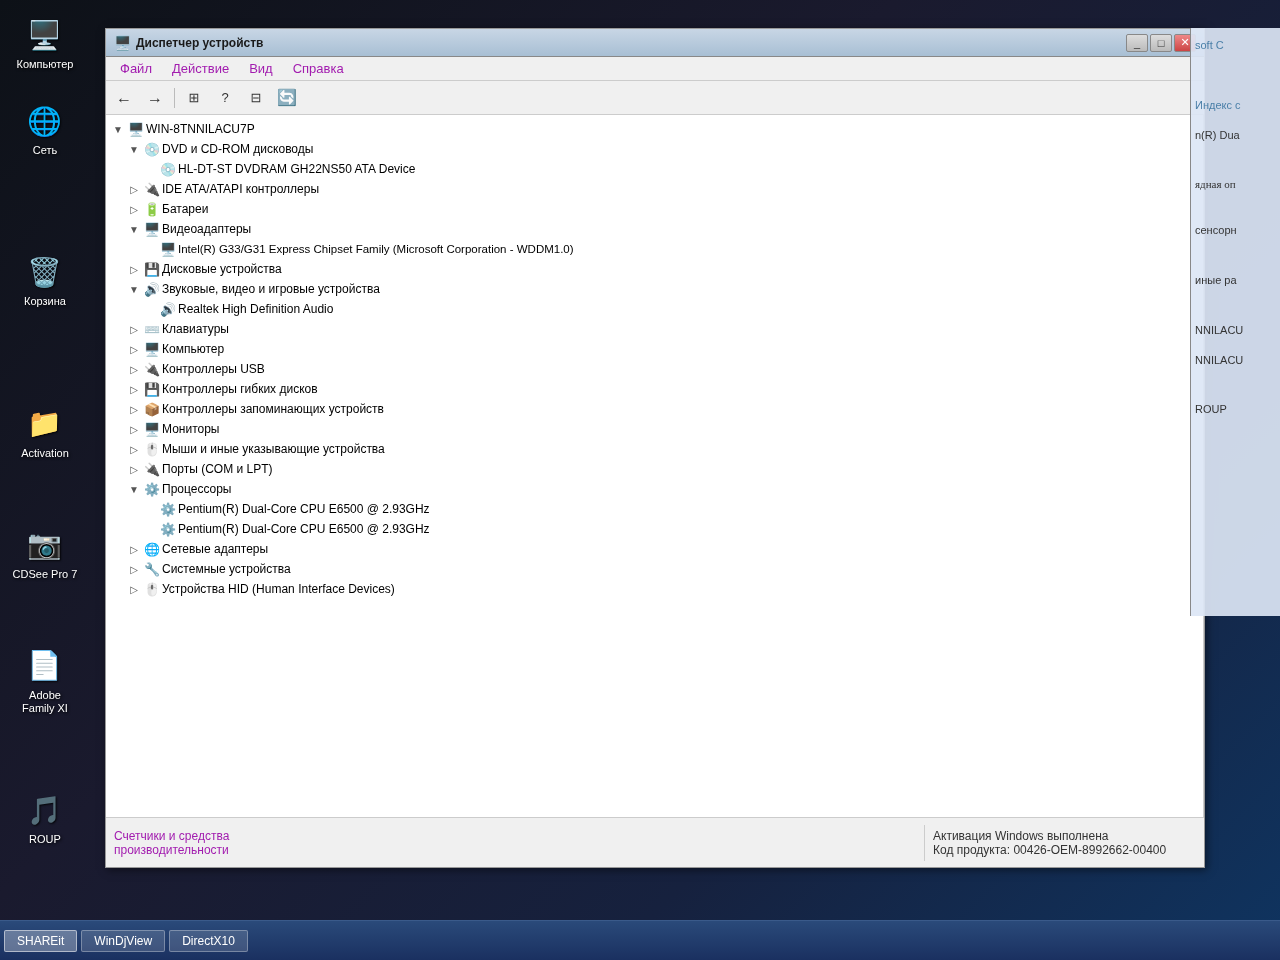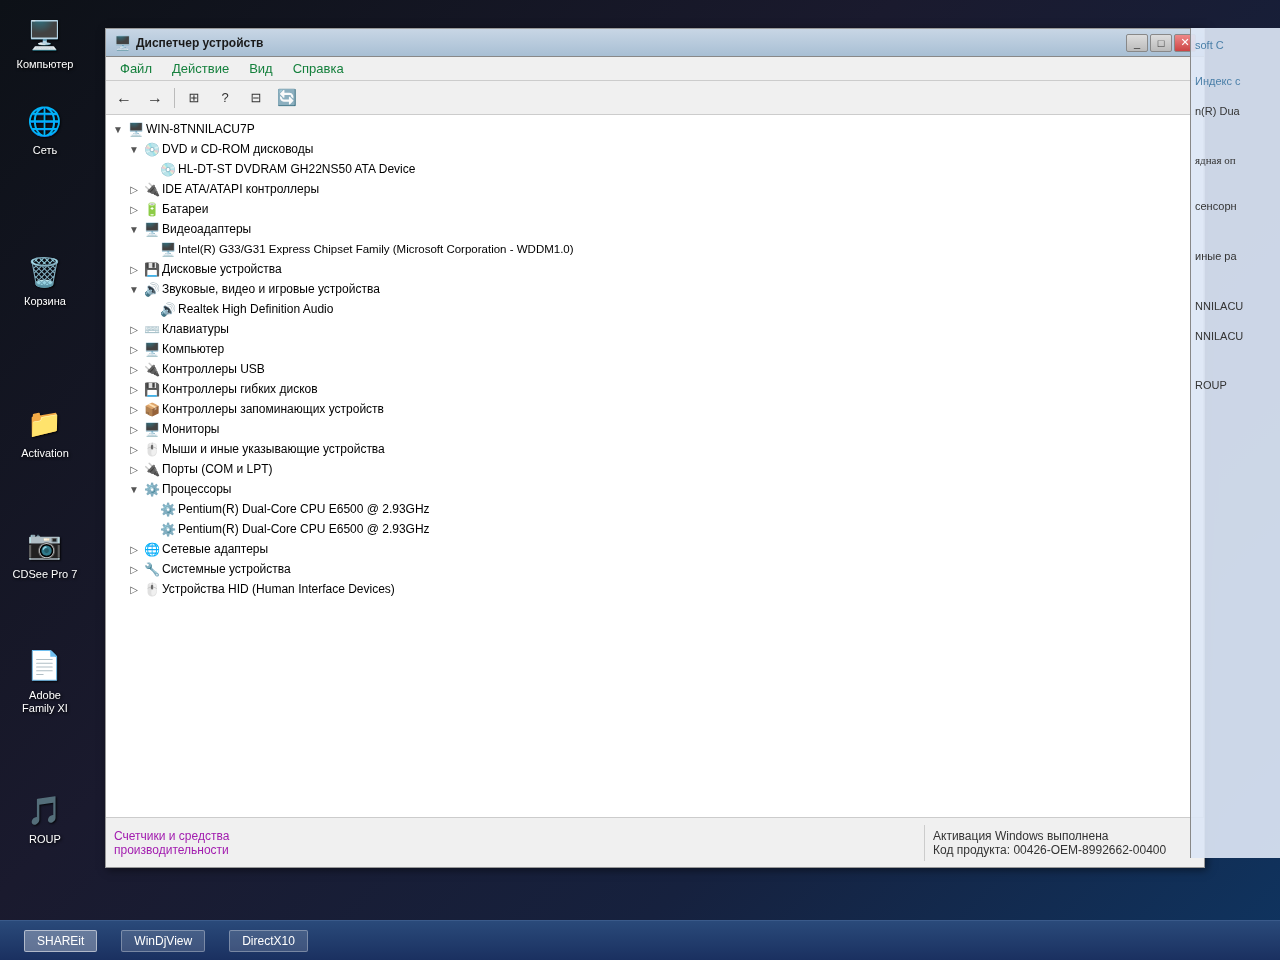--- a/index.html
+++ b/index.html
@@ -128,21 +128,21 @@
       display: flex;
       align-items: center;
       padding: 0 4px;
       border-bottom: 1px solid #ccc;
     }
 
     .menu-item {
       padding: 2px 10px;
       cursor: pointer;
       font-size: 13px;
-      color: #15803d;
+      color: #a21caf;
       border-radius: 2px;
     }
 
     
     .toolbar {
       background: #f0f0f0;
       height: 34px;
       display: flex;
       align-items: center;
       padding: 0 4px;
@@ -276,21 +276,20 @@
 
     .taskbar-item {
       padding: 3px 12px;
       background: rgba(255,255,255,0.15);
       border: 1px solid rgba(255,255,255,0.3);
       border-radius: 2px;
       color: white;
       font-size: 12px;
       cursor: pointer;
       white-space: nowrap;
-      margin-left: 20px;
     }
     .taskbar-item.active { background: rgba(255,255,255,0.3); border-color: rgba(255,255,255,0.5); }
 
     
     .tree-panel::-webkit-scrollbar { width: 14px; }
     .tree-panel::-webkit-scrollbar-track { background: #f0f0f0; }
     .tree-panel::-webkit-scrollbar-thumb { background: #c0c0c0; border: 2px solid #f0f0f0; border-radius: 3px; }
   </style>
 </head>
 <body>
@@ -544,24 +543,24 @@
         <span style="font-size:12px; color:#a21caf;">Счетчики и средства<br>производительности</span>
       </div>
       <div class="statusbar-right">
         <div style="font-size:12px; color:#333;">Активация Windows выполнена</div>
         <div style="font-size:12px; color:#333;">Код продукта: 00426-OEM-8992662-00400</div>
       </div>
     </div>
 
   </div>
 
-  <div style="position:absolute; right:0; top:28px; width:90px; height:830px; background:rgba(220,230,245,0.92); border-left:1px solid #888; overflow:hidden;">
+  <div style="position:absolute; right:0; top:28px; width:90px; height:588px; background:rgba(220,230,245,0.92); border-left:1px solid #888; overflow:hidden;">
     <div style="padding:8px 4px; font-size:11px; color:#4a7fa8; line-height:1.8;">
       <div>soft C</div>
-      <div style="margin-top:16px; color:#4a7fa8;">Индекс с</div>
+      <div style="margin-top:40px; color:#4a7fa8;">Индекс с</div>
       <div style="margin-top:10px; color:#333;">n(R) Dua</div>
       <div style="margin-top:30px; color:#333;font-family:Liberation Serif, serif;">ядная оп</div>
       <div style="margin-top:26px; color:#333;">сенсорн</div>
       <div style="margin-top:30px; color:#333;">иные ра</div>
       <div style="margin-top:30px; color:#333;">NNILACU</div>
       <div style="margin-top:10px; color:#333;">NNILACU</div>
       <div style="margin-top:30px; color:#333;">ROUP</div>
     </div>
   </div>
 

